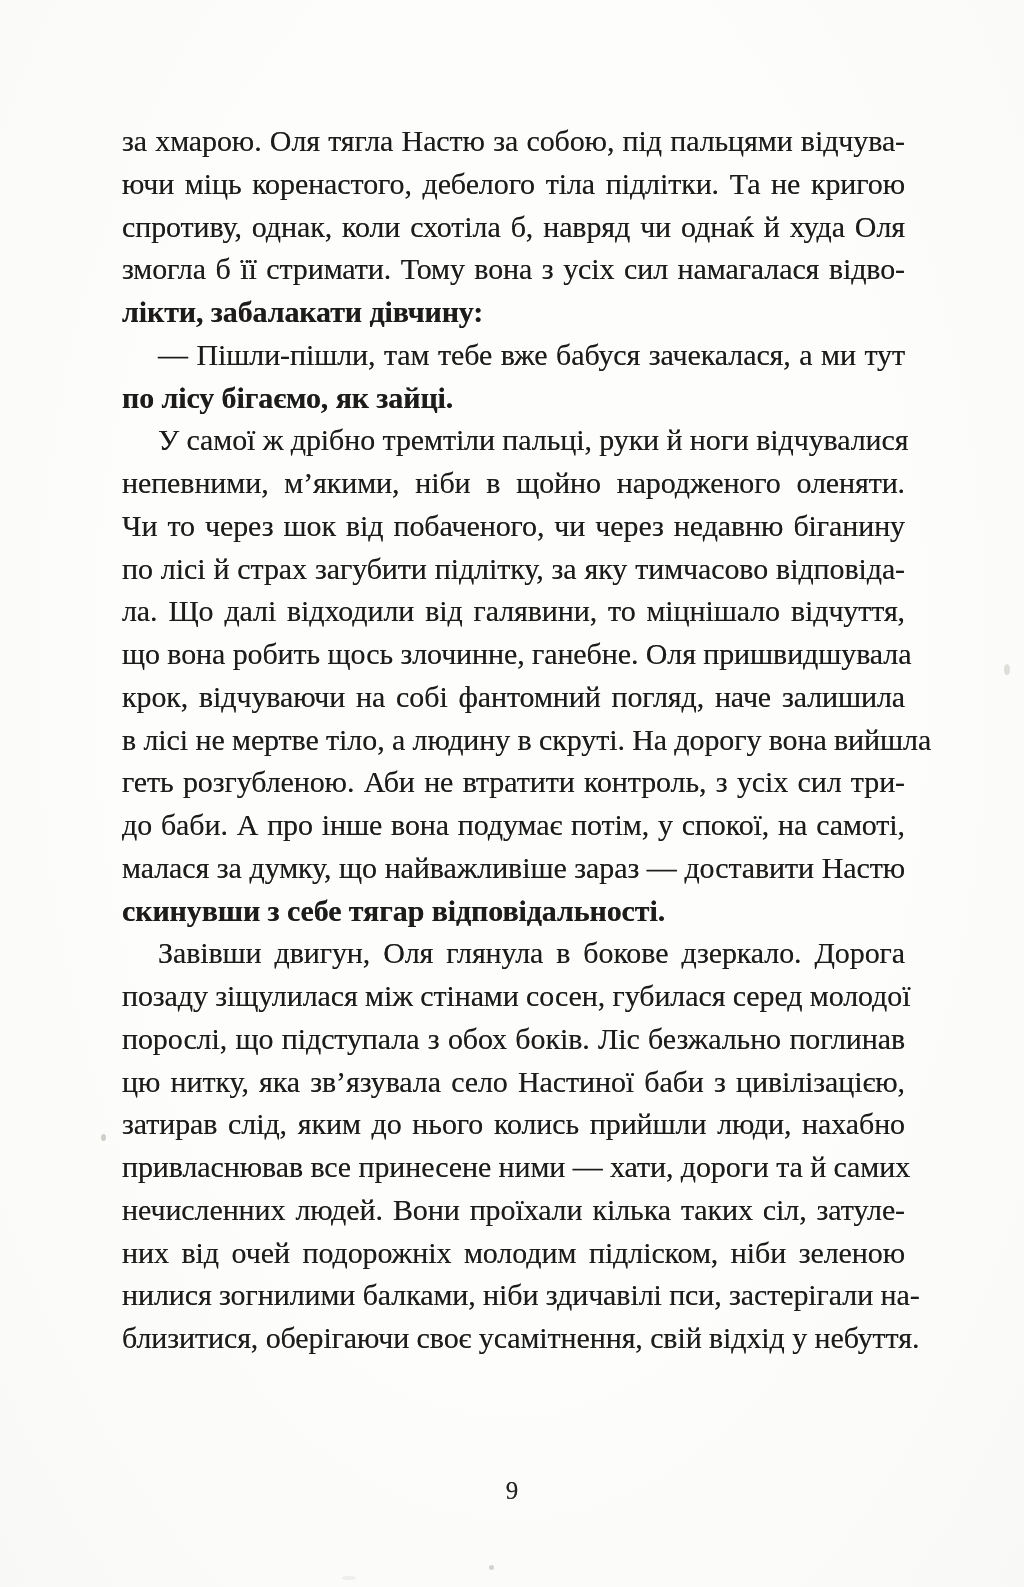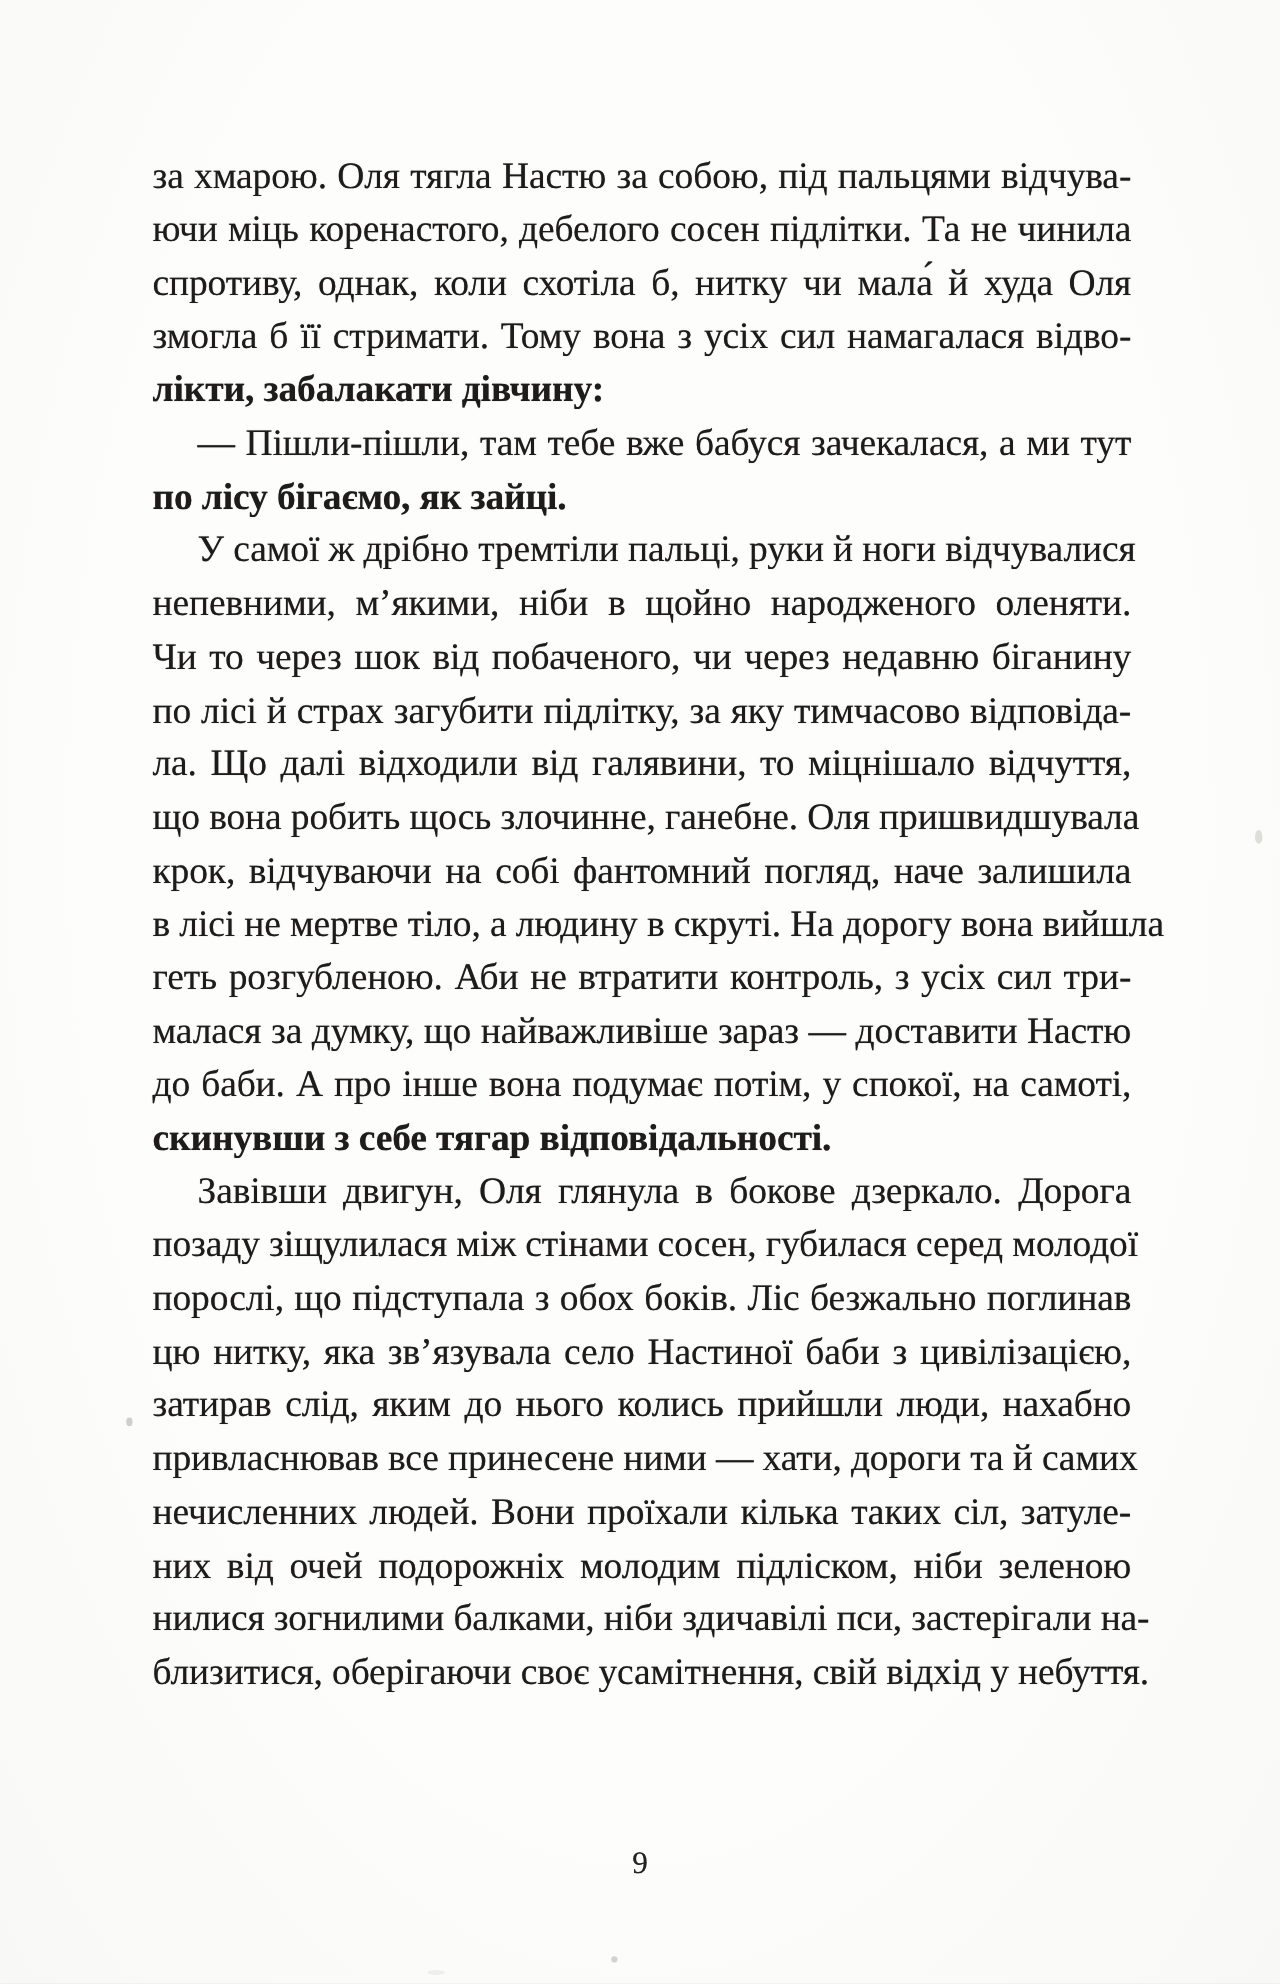--- a/index.html
+++ b/index.html
@@ -61,37 +61,37 @@
   .speck.s3 { left: 489px;  top: 1565px; width: 5px; height: 5px;  opacity: 0.40; }
   .speck.s4 { left: 342px;  top: 1576px; width: 14px; height: 4px; opacity: 0.12; }
 </style>
 </head>
 <body>
 
 <div class="page">
 
   <div class="text-block">
     <div class="line">за хмарою. Оля тягла Настю за собою, під пальцями відчува-</div>
-    <div class="line">ючи міць коренастого, дебелого сосен підлітки. Та не чинила</div>
-    <div class="line">спротиву, однак, коли схотіла б, нитку чи мала́ й худа Оля</div>
+    <div class="line">ючи міць коренастого, дебелого тіла підлітки. Та не кригою</div>
+    <div class="line">спротиву, однак, коли схотіла б, навряд чи однаќ й худа Оля</div>
     <div class="line">змогла б її стримати. Тому вона з усіх сил намагалася відво-</div>
     <div class="line end">лікти, забалакати дівчину:</div>
     <div class="line ind">— Пішли-пішли, там тебе вже бабуся зачекалася, а ми тут</div>
     <div class="line end">по лісу бігаємо, як зайці.</div>
     <div class="line ind">У самої ж дрібно тремтіли пальці, руки й ноги відчувалися</div>
     <div class="line">непевними, м’якими, ніби в щойно народженого оленяти.</div>
     <div class="line">Чи то через шок від побаченого, чи через недавню біганину</div>
     <div class="line">по лісі й страх загубити підлітку, за яку тимчасово відповіда-</div>
     <div class="line">ла. Що далі відходили від галявини, то міцнішало відчуття,</div>
     <div class="line">що вона робить щось злочинне, ганебне. Оля пришвидшувала</div>
     <div class="line">крок, відчуваючи на собі фантомний погляд, наче залишила</div>
     <div class="line">в лісі не мертве тіло, а людину в скруті. На дорогу вона вийшла</div>
     <div class="line">геть розгубленою. Аби не втратити контроль, з усіх сил три-</div>
+    <div class="line">до баби. А про інше вона подумає потім, у спокої, на самоті,</div>
     <div class="line">малася за думку, що найважливіше зараз — доставити Настю</div>
-    <div class="line">до баби. А про інше вона подумає потім, у спокої, на самоті,</div>
     <div class="line end">скинувши з себе тягар відповідальності.</div>
     <div class="line ind">Завівши двигун, Оля глянула в бокове дзеркало. Дорога</div>
     <div class="line">позаду зіщулилася між стінами сосен, губилася серед молодої</div>
     <div class="line">порослі, що підступала з обох боків. Ліс безжально поглинав</div>
     <div class="line">цю нитку, яка зв’язувала село Настиної баби з цивілізацією,</div>
     <div class="line">затирав слід, яким до нього колись прийшли люди, нахабно</div>
     <div class="line">привласнював все принесене ними — хати, дороги та й самих</div>
     <div class="line">нечисленних людей. Вони проїхали кілька таких сіл, затуле-</div>
     <div class="line">них від очей подорожніх молодим підліском, ніби зеленою</div>
     <div class="line">нилися зогнилими балками, ніби здичавілі пси, застерігали на-</div>

